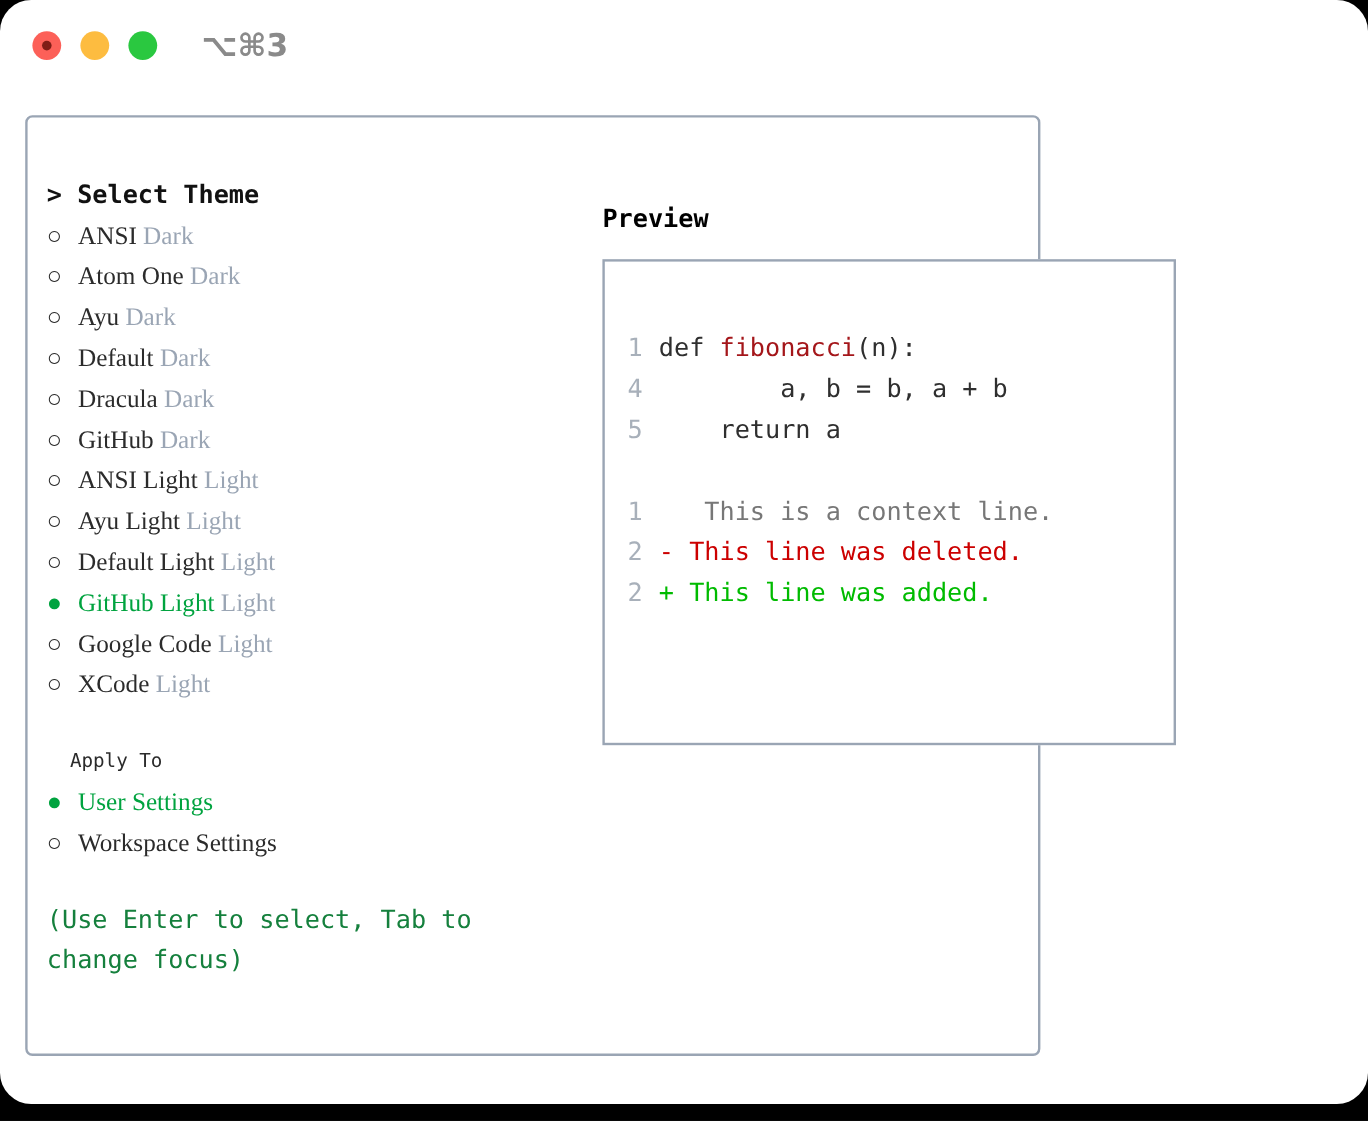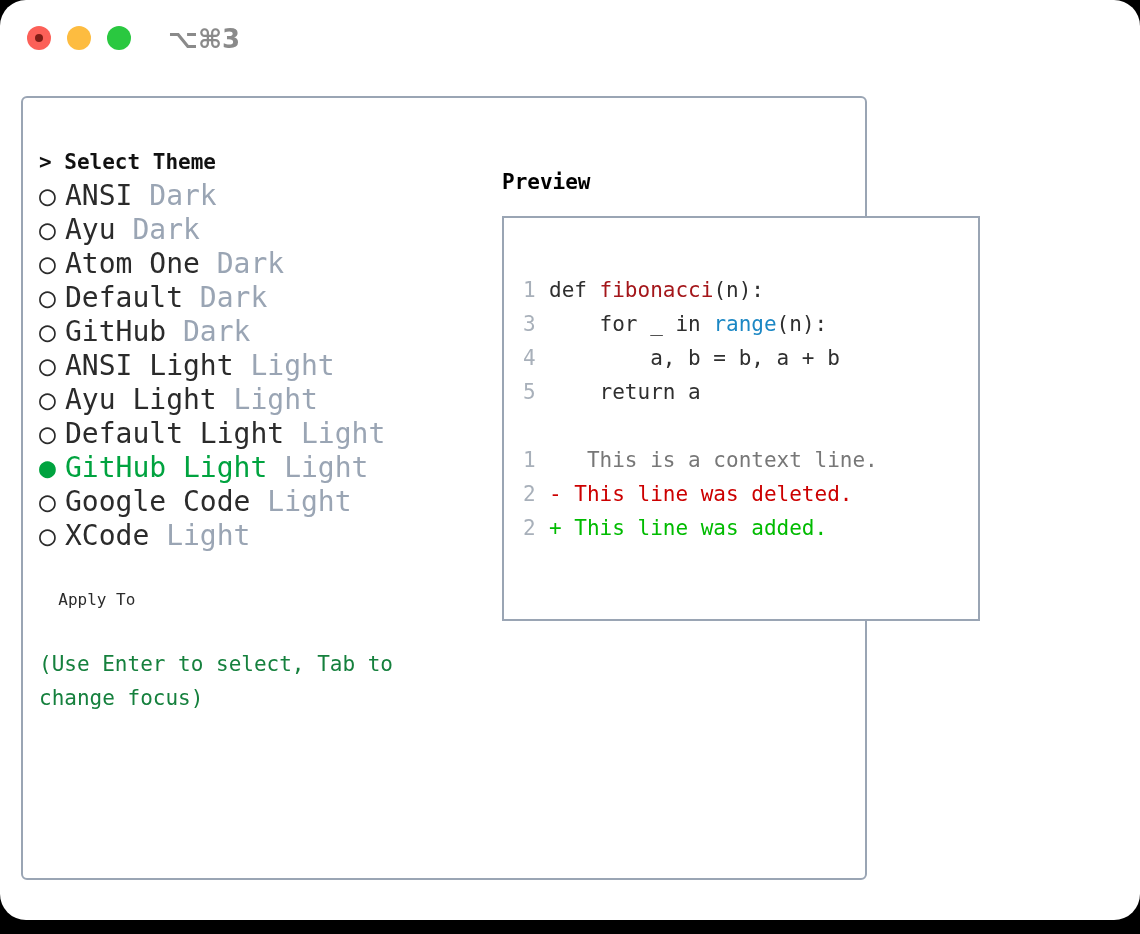--- a/index.html
+++ b/index.html
@@ -85,24 +85,25 @@
 
   .hdr {
     font-size: 21px;
     font-weight: bold;
     color: #111111;
     line-height: 34px;
     white-space: pre;
   }
 
   .opt-row {
-    font-size: 28px;
+    font-size: 21px;
     line-height: 34px;
     color: #2b2b2b;
     white-space: pre;
+    font-family: Liberation Serif, serif;
   }
   .bullet {
     display: inline-block;
     width: 26px;
   }
   .bullet.sel   { color: #00a33f; }
   .bullet.unsel { color: #2b2b2b; }
   .opt-name.sel { color: #00a33f; }
   .cat {
     color: #9aa5b4;
@@ -183,44 +184,48 @@
     <div class="light" id="light-max"></div>
     <div id="shortcut">⌥⌘3</div>
   </div>
 
   <div id="panel">
 
     <div id="left-col">
       <div class="hdr">&gt; Select Theme</div>
       <div id="theme-list">
           <div class="opt-row"><span class="bullet unsel">○</span><span class="opt-name">ANSI</span><span class="cat"> Dark</span></div>
+          <div class="opt-row"><span class="bullet unsel">○</span><span class="opt-name">Atom One</span><span class="cat"> Dark</span></div>
           <div class="opt-row"><span class="bullet unsel">○</span><span class="opt-name">Ayu</span><span class="cat"> Dark</span></div>
-          <div class="opt-row"><span class="bullet unsel">○</span><span class="opt-name">Atom One</span><span class="cat"> Dark</span></div>
           <div class="opt-row"><span class="bullet unsel">○</span><span class="opt-name">Default</span><span class="cat"> Dark</span></div>
+          <div class="opt-row"><span class="bullet unsel">○</span><span class="opt-name">Dracula</span><span class="cat"> Dark</span></div>
           <div class="opt-row"><span class="bullet unsel">○</span><span class="opt-name">GitHub</span><span class="cat"> Dark</span></div>
           <div class="opt-row"><span class="bullet unsel">○</span><span class="opt-name">ANSI Light</span><span class="cat"> Light</span></div>
           <div class="opt-row"><span class="bullet unsel">○</span><span class="opt-name">Ayu Light</span><span class="cat"> Light</span></div>
           <div class="opt-row"><span class="bullet unsel">○</span><span class="opt-name">Default Light</span><span class="cat"> Light</span></div>
           <div class="opt-row"><span class="bullet sel">●</span><span class="opt-name sel">GitHub Light</span><span class="cat"> Light</span></div>
           <div class="opt-row"><span class="bullet unsel">○</span><span class="opt-name">Google Code</span><span class="cat"> Light</span></div>
           <div class="opt-row"><span class="bullet unsel">○</span><span class="opt-name">XCode</span><span class="cat"> Light</span></div>
         </div>
 
       <div id="apply-hdr">  Apply To</div>
+      <div id="apply-list">
+          <div class="opt-row"><span class="bullet sel">●</span><span class="opt-name sel">User Settings</span></div>
+          <div class="opt-row"><span class="bullet unsel">○</span><span class="opt-name">Workspace Settings</span></div>
+        </div>
 
       <div id="hint">(Use Enter to select, Tab to change focus)</div>
     </div>
 
     <div id="right-col">
       <div id="preview-hdr">Preview</div>
       <div id="code-box">
         <div id="code-inner">
           <div id="code-lines">
               <div class="cl"><span class="ln">1</span><span>def </span><span class="kw-fn">fibonacci</span><span>(n):</span></div>
-              <div class="cl"><span class="ln">3</span><span>    for _ in </span><span class="kw-call">range</span><span>(n):</span></div>
               <div class="cl"><span class="ln">4</span><span>        a, b = b, a + b</span></div>
               <div class="cl"><span class="ln">5</span><span>    return a</span></div>
             </div>
           <div class="spacer-line"></div>
           <div id="diff-lines">
               <div class="cl"><span class="ln">1</span><span class="diff-ctx">  </span><span class="diff-ctx"> This is a context line.</span></div>
               <div class="cl"><span class="ln">2</span><span class="diff-del">- </span><span class="diff-del">This line was deleted.</span></div>
               <div class="cl"><span class="ln">2</span><span class="diff-add">+ </span><span class="diff-add">This line was added.</span></div>
             </div>
         </div>

